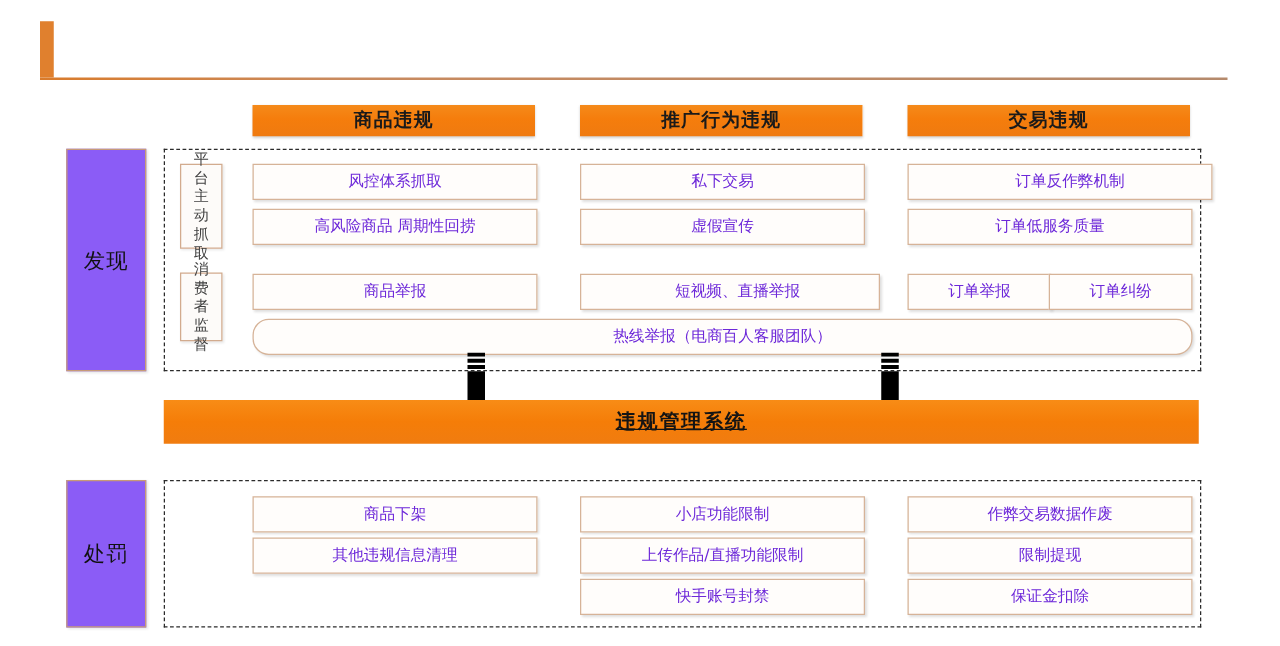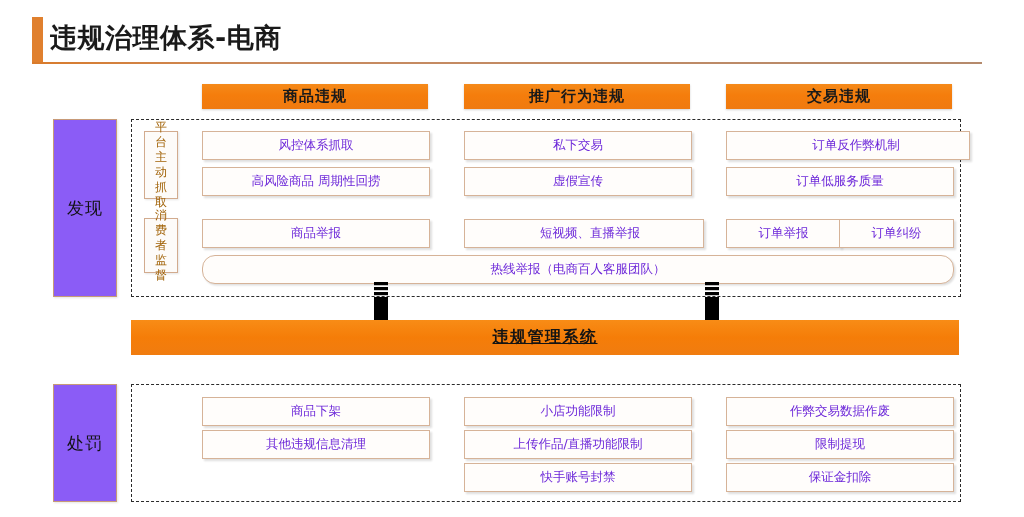--- a/index.html
+++ b/index.html
@@ -93,21 +93,21 @@
   .subcat-label {
     position: absolute;
     border: 1.2px solid #d2ab8e;
     background: #fdfbf9;
     box-shadow: 1px 1px 2px rgba(0,0,0,0.10);
     display: flex;
     align-items: center;
     justify-content: center;
     text-align: center;
     font-size: 12px;
-    color: #a16207;
+    color: #404040;
     line-height: 15px;
     width: 32px;
     writing-mode: horizontal-tb;
   }
   #subcat-0 { left: 144px; top: 131px; height: 66px; }
   #subcat-1 { left: 144px; top: 218px; height: 53px; }
   .subcat-label span { display: block; width: 16px; }
 
   
   .item-box {
@@ -147,21 +147,20 @@
     pointer-events: none;
   }
   #arrow-left  { left: 355px; top: 282px; }
   #arrow-right { left: 686px; top: 282px; }
 </style>
 </head>
 <body>
 
 <div id="title-area">
   <div id="title-accent-bar"></div>
-  <div id="page-title">违规治理体系-电商</div>
   <div id="title-rule"></div>
 </div>
 
 <div class="col-banner" id="banner-0">商品违规</div>
 <div class="col-banner" id="banner-1">推广行为违规</div>
 <div class="col-banner" id="banner-2">交易违规</div>
 
 <div class="stage-label" id="stage-discover">发现</div>
 <div class="stage-label" id="stage-punish">处罚</div>
 

